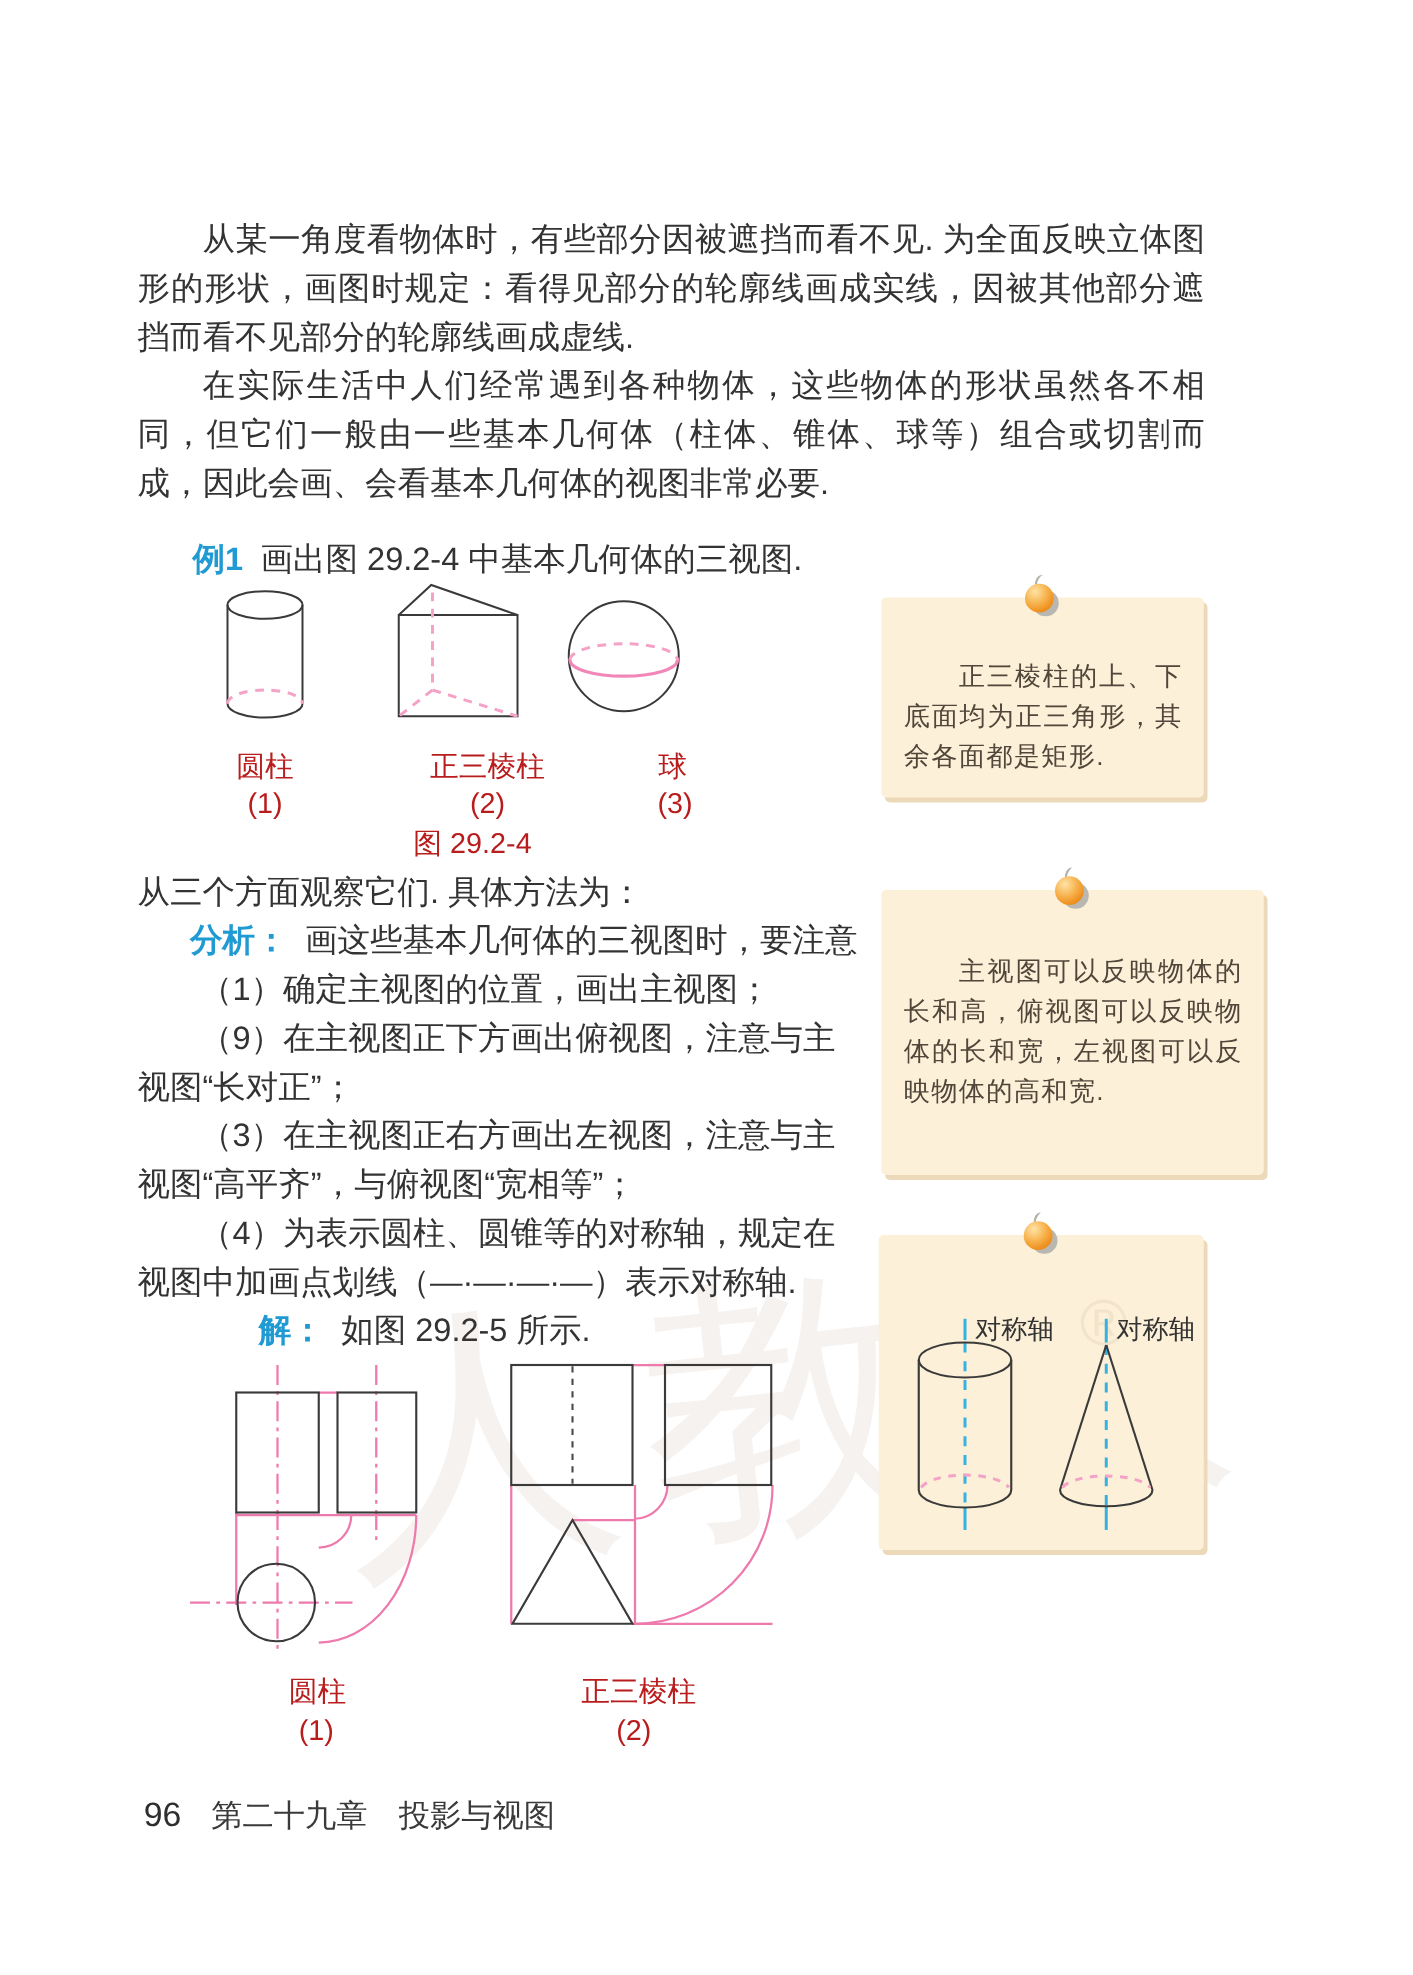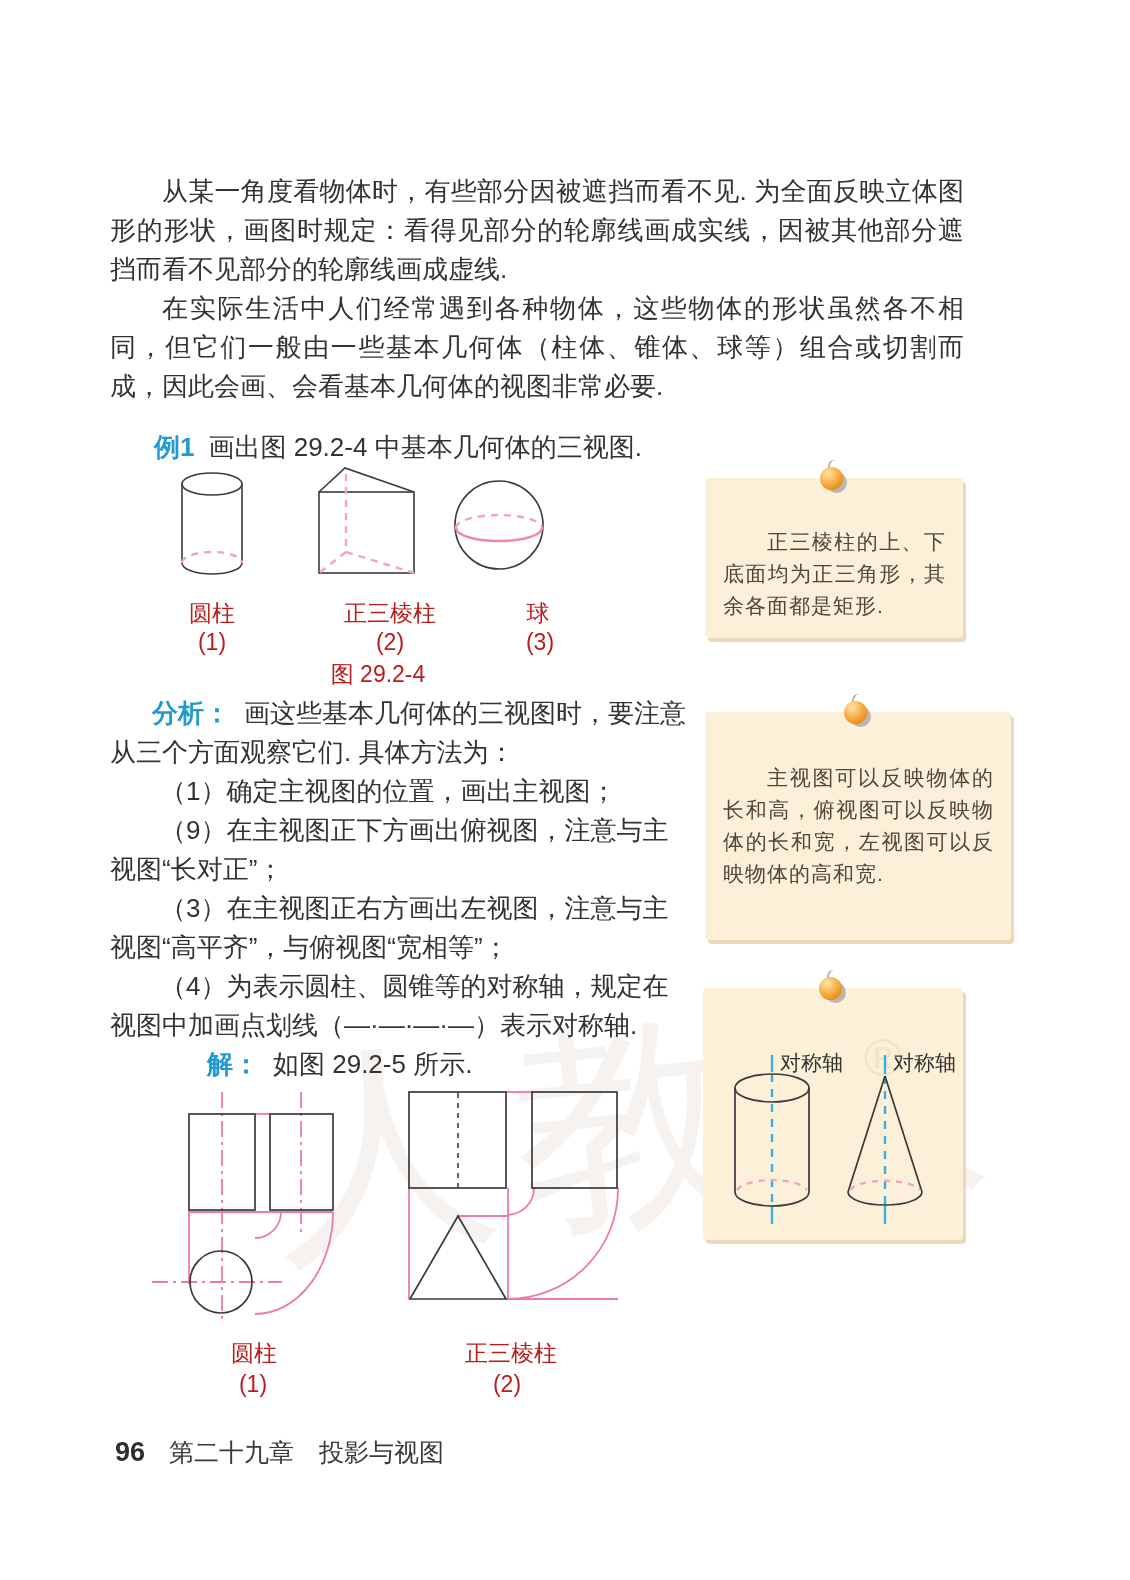--- a/index.html
+++ b/index.html
@@ -21,21 +21,21 @@
   .pin .pin-shadow{position:absolute;left:7px;top:6px;width:21px;height:21px;border-radius:50%;
                    background:#b9b7b2;display:block;}
   .pin .pin-ball{position:absolute;left:1px;top:1px;width:23px;height:23px;border-radius:50%;display:block;
                  background:radial-gradient(circle at 35% 28%,#ffe3a6 0%,#f6b049 45%,#ef9222 70%,#d97a12 100%);}
   .analysis{position:absolute;left:110px;top:694px;width:560px;font-size:26px;color:#333;}
   .analysis .ln{height:39px;line-height:39px;white-space:nowrap;}
   .ind-label{padding-left:42px;}
   .ind-num{padding-left:50px;}
   .ind-sol{padding-left:97px;}
   .footer{position:absolute;left:115px;top:1436px;font-size:25px;color:#3a3a3a;}
-  .footer .pagenum{font-size:27px;margin-right:24px;color:#2e2e2e;font-weight:bold;}
+  .footer .pagenum{font-size:27px;margin-right:24px;color:#2e2e2e;}
   .watermark{position:absolute;left:270px;top:1010px;font-size:225px;line-height:225px;
              color:rgba(190,176,158,0.16);transform:rotate(-6deg);z-index:0;
              letter-spacing:20px;pointer-events:none;}
   svg{position:absolute;z-index:1;}
   .abs{position:absolute;z-index:1;}
 </style>
 </head>
 <body>
 
 <div class="page">
@@ -127,22 +127,22 @@
         <path d="M 182,88 L 145,204"></path>
         <path d="M 182,88 L 219,204"></path>
         <path d="M 145,204 A 37 13 0 0 0 219,204"></path>
         <path d="M 147,202 A 36 12 0 0 1 217,202" stroke="#f4a3c6" stroke-width="2.4" stroke-dasharray="6 6"></path>
       </g>
       <text x="190" y="82" font-size="21" fill="#333">对称轴</text>
     </svg>
   </div>
 
   <div class="analysis">
+    <div class="ln">从三个方面观察它们. 具体方法为：</div>
     <div class="ln ind-label"><span class="blue">分析：</span><span>画这些基本几何体的三视图时，要注意</span></div>
-    <div class="ln">从三个方面观察它们. 具体方法为：</div>
     <div class="ln ind-num">（1）确定主视图的位置，画出主视图；</div>
     <div class="ln ind-num">（9）在主视图正下方画出俯视图，注意与主</div>
     <div class="ln">视图“长对正”；</div>
     <div class="ln ind-num">（3）在主视图正右方画出左视图，注意与主</div>
     <div class="ln">视图“高平齐”，与俯视图“宽相等”；</div>
     <div class="ln ind-num">（4）为表示圆柱、圆锥等的对称轴，规定在</div>
     <div class="ln">视图中加画点划线（—·—·—·—）表示对称轴.</div>
     <div class="ln ind-sol"><span class="blue">解：</span><span>如图 29.2-5 所示.</span></div>
   </div>
 

